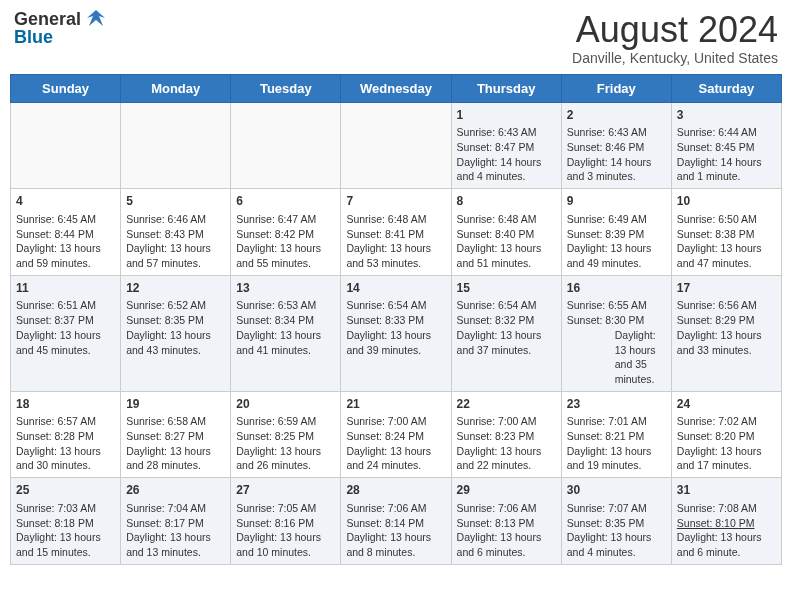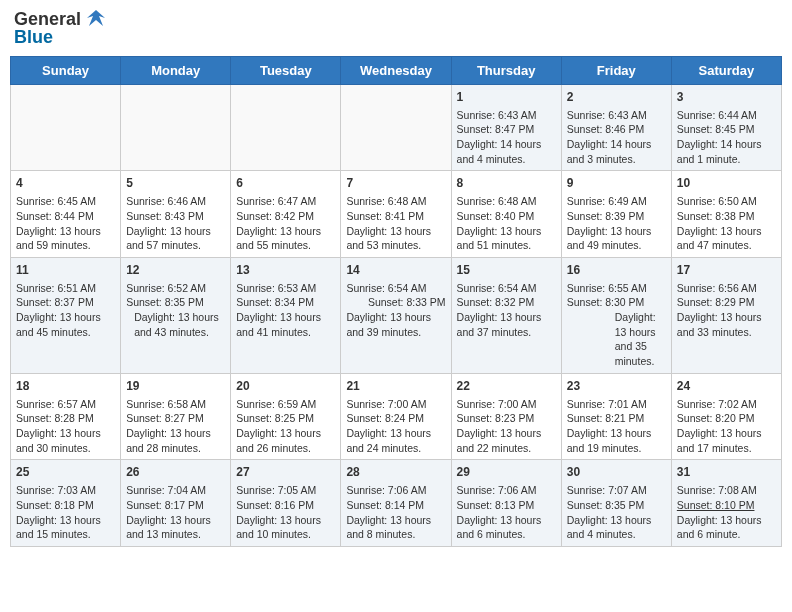--- a/index.html
+++ b/index.html
@@ -102,20 +102,22 @@
 
       <svg width="22" height="22" viewBox="0 0 22 22" style="margin-left:2px;margin-top:-2px;">
         <polygon points="11,2 20,10 14,8 18,18 11,12 4,18 8,8 2,10" fill="#3178be"></polygon>
       </svg>
     </div>
     <div class="logo-row" style="margin-top:-2px;">
       <span class="logo-text-blue">Blue</span>
     </div>
   </div>
   <div class="title-section">
+    <div class="main-title">August 2024</div>
+    <div class="subtitle">Danville, Kentucky, United States</div>
   </div>
 </div>
 
 <table class="calendar">
   <thead>
     <tr>
     <th>Sunday</th>
         <th>Monday</th>
         <th>Tuesday</th>
         <th>Wednesday</th>
@@ -197,32 +199,32 @@
         <td>
           <span class="day-number">11</span>
           <span style="display: block;">Sunrise: 6:51 AM</span>
           <span style="display: block;">Sunset: 8:37 PM</span>
           <span style="display: block;">Daylight: 13 hours and 45 minutes.</span>
         </td>
         <td>
           <span class="day-number">12</span>
           <span style="display: block;">Sunrise: 6:52 AM</span>
           <span style="display: block;">Sunset: 8:35 PM</span>
-          <span style="display: block; margin-left: 8px;">Daylight: 13 hours and 43 minutes.</span>
+          <span style="display: block;">Daylight: 13 hours and 43 minutes.</span>
         </td>
         <td>
           <span class="day-number">13</span>
           <span style="display: block;">Sunrise: 6:53 AM</span>
           <span style="display: block;">Sunset: 8:34 PM</span>
           <span style="display: block;">Daylight: 13 hours and 41 minutes.</span>
         </td>
         <td>
           <span class="day-number">14</span>
           <span style="display: block;">Sunrise: 6:54 AM</span>
-          <span style="display: block; text-align: right;">Sunset: 8:33 PM</span>
+          <span style="display: block;">Sunset: 8:33 PM</span>
           <span style="display: block;">Daylight: 13 hours and 39 minutes.</span>
         </td>
         <td>
           <span class="day-number">15</span>
           <span style="display: block;">Sunrise: 6:54 AM</span>
           <span style="display: block;">Sunset: 8:32 PM</span>
           <span style="display: block;">Daylight: 13 hours and 37 minutes.</span>
         </td>
         <td>
           <span class="day-number">16</span>

